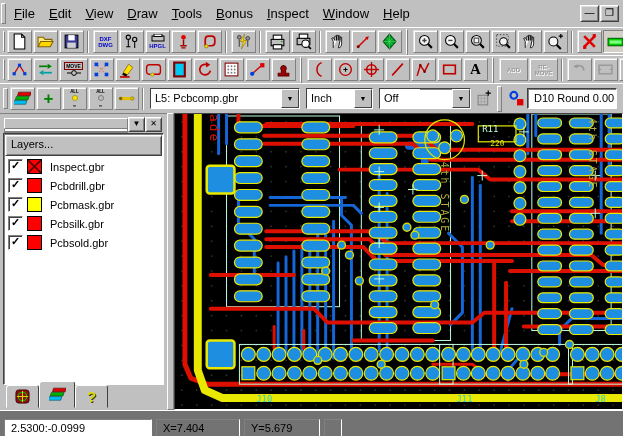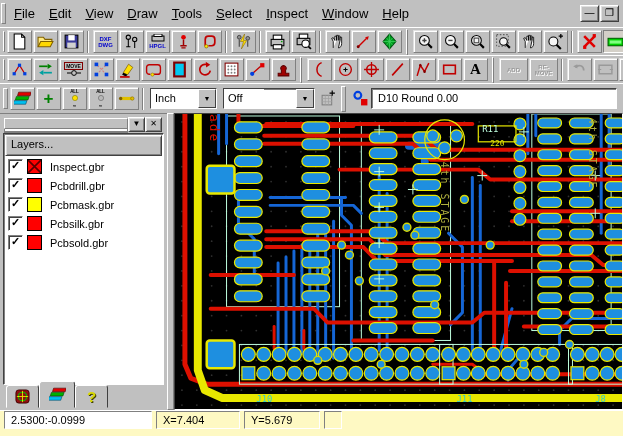--- a/index.html
+++ b/index.html
@@ -62,36 +62,36 @@
   .lbl{margin-left:8px;}
   #tabs{position:absolute;left:6px;bottom:2px;display:flex;align-items:flex-end;}
   .tab{width:31px;height:21px;background:#c0c0c0;display:flex;align-items:center;justify-content:center;
        border:1px solid;border-color:#fff #404040 #c0c0c0 #fff;border-radius:3px 3px 0 0;}
   .tab.active{height:25px;width:34px;border-bottom:1px solid #c0c0c0;}
   .qmark{color:#d8d800;font-weight:bold;font-size:15px;text-shadow:1px 1px 0 #404000;}
   #splitter{width:5px;min-width:5px;background:#c0c0c0;border:1px solid;border-color:#fff #808080 #808080 #fff;}
   #canvas-wrap{flex:1;background:#000;border:1px solid;border-color:#404040 #fff #fff #404040;overflow:hidden;}
   #pcb{display:block;width:449px;height:295px;}
   
-  #status{position:absolute;left:0;top:410px;width:623px;height:26px;background:#fef9c3;
-          border-top:1px solid #ffffff;display:flex;align-items:flex-start;font-size:11px;}
+  #status{position:absolute;left:0;top:410px;width:623px;height:26px;background:#737373;
+          border-top:1px solid #ffffff;display:flex;align-items:flex-end;font-size:11px;}
   .seg{height:18px;margin-left:4px;border:1px solid;border-color:#808080 #fff #fff #808080;
        padding:2px 6px 0 6px;box-sizing:border-box;white-space:nowrap;overflow:hidden;}
 </style>
 </head>
 <body>
 
 <div id="menubar">
   <div class="gripv"></div>
   <span class="menu-item">File</span>
   <span class="menu-item">Edit</span>
   <span class="menu-item">View</span>
   <span class="menu-item">Draw</span>
   <span class="menu-item">Tools</span>
-  <span class="menu-item">Select</span>
+  <span class="menu-item">Bonus</span>
   <span class="menu-item">Inspect</span>
   <span class="menu-item">Window</span>
   <span class="menu-item">Help</span>
   <div id="win-controls">
     <div class="winbtn raised">—</div>
     <div class="winbtn raised">❐</div>
   </div>
 </div>
 
 <div id="tb1" class="tbrow">
@@ -421,20 +421,24 @@
         </svg><br><span>∞</span></div>
     </div>
   <div class="tb">
       <svg class="ic" viewBox="0 0 16 16">
         <path d="M2 8 h12" stroke="#e0c000" stroke-width="3"></path>
         <circle cx="2.5" cy="8" r="1.6" fill="#806000"></circle>
         <circle cx="13.5" cy="8" r="1.6" fill="#e0c000" stroke="#806000" stroke-width=".5"></circle>
       </svg>
     </div>
   <div class="sep"></div>
+  <div class="combo" style="width:150px;">
+    <div class="combo-text">L5: Pcbcomp.gbr</div>
+    <div class="combo-btn">▼</div>
+  </div>
   <div class="combo" style="width:67px;">
     <div class="combo-text">Inch</div>
     <div class="combo-btn">▼</div>
   </div>
   <div class="combo" style="width:92px;gap:32px;">
     <div class="combo-text">Off</div>
     <div class="combo-btn">▼</div>
   </div>
   <svg class="ic" viewBox="0 0 16 16" style="margin-left:2px;">
       <rect x="2" y="5" width="9" height="9" fill="none" stroke="#808080"></rect>

